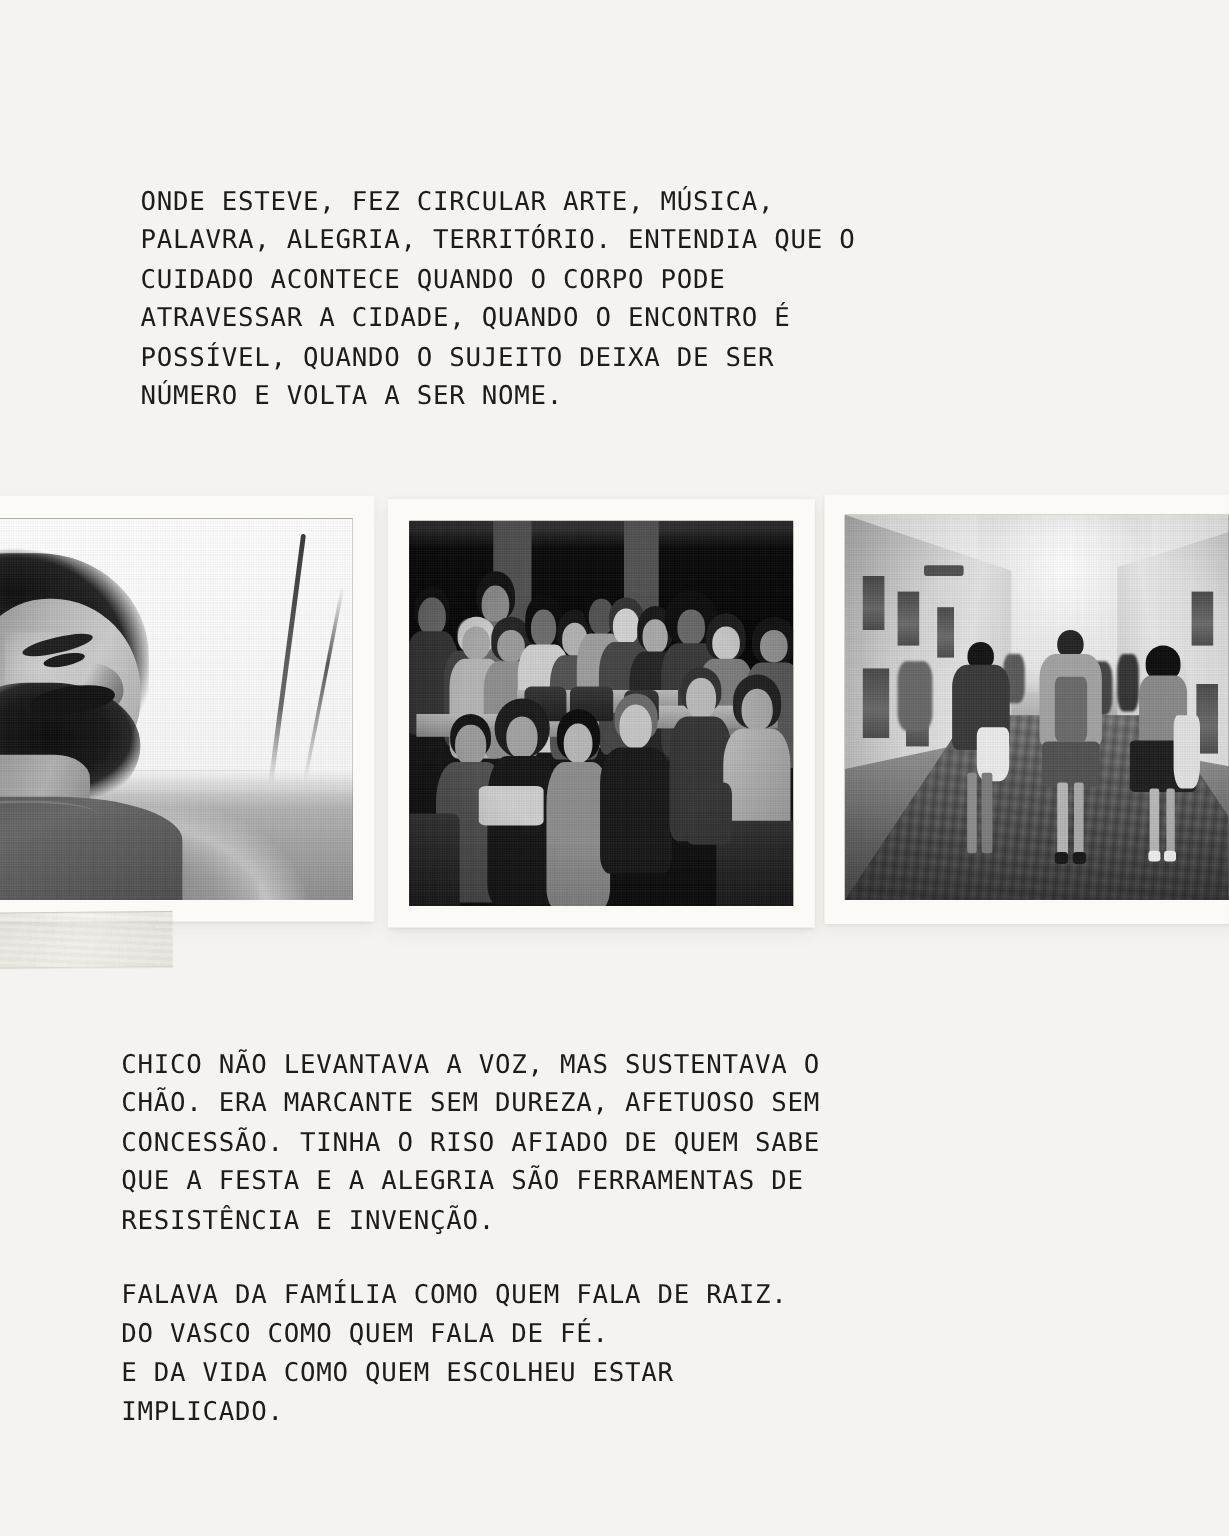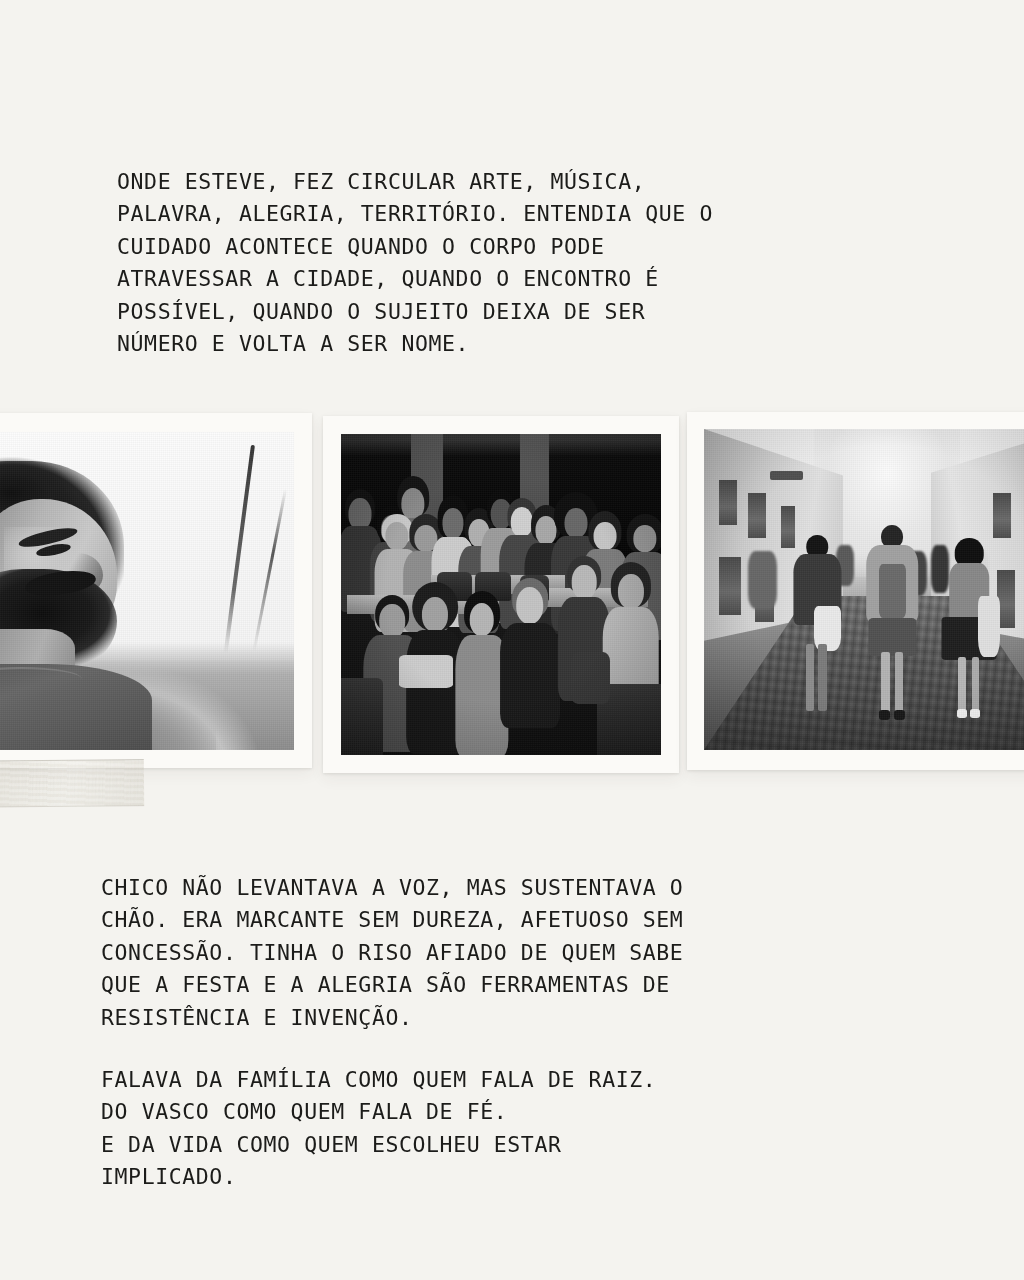--- a/index.html
+++ b/index.html
@@ -32,21 +32,21 @@
     font-size: 21.5px;
     line-height: 32.4px;
     letter-spacing: 0.6px;
     white-space: pre-line;
     font-weight: 400;
     -webkit-font-smoothing: antialiased;
   }
 
   #intro-text {
     left: 117px;
-    top: 166px;
+    top: 153px;
     width: 720px;
   }
 
   #chico-text {
     left: 101px;
     top: 872px;
     width: 740px;
   }
 
   #family-text {

